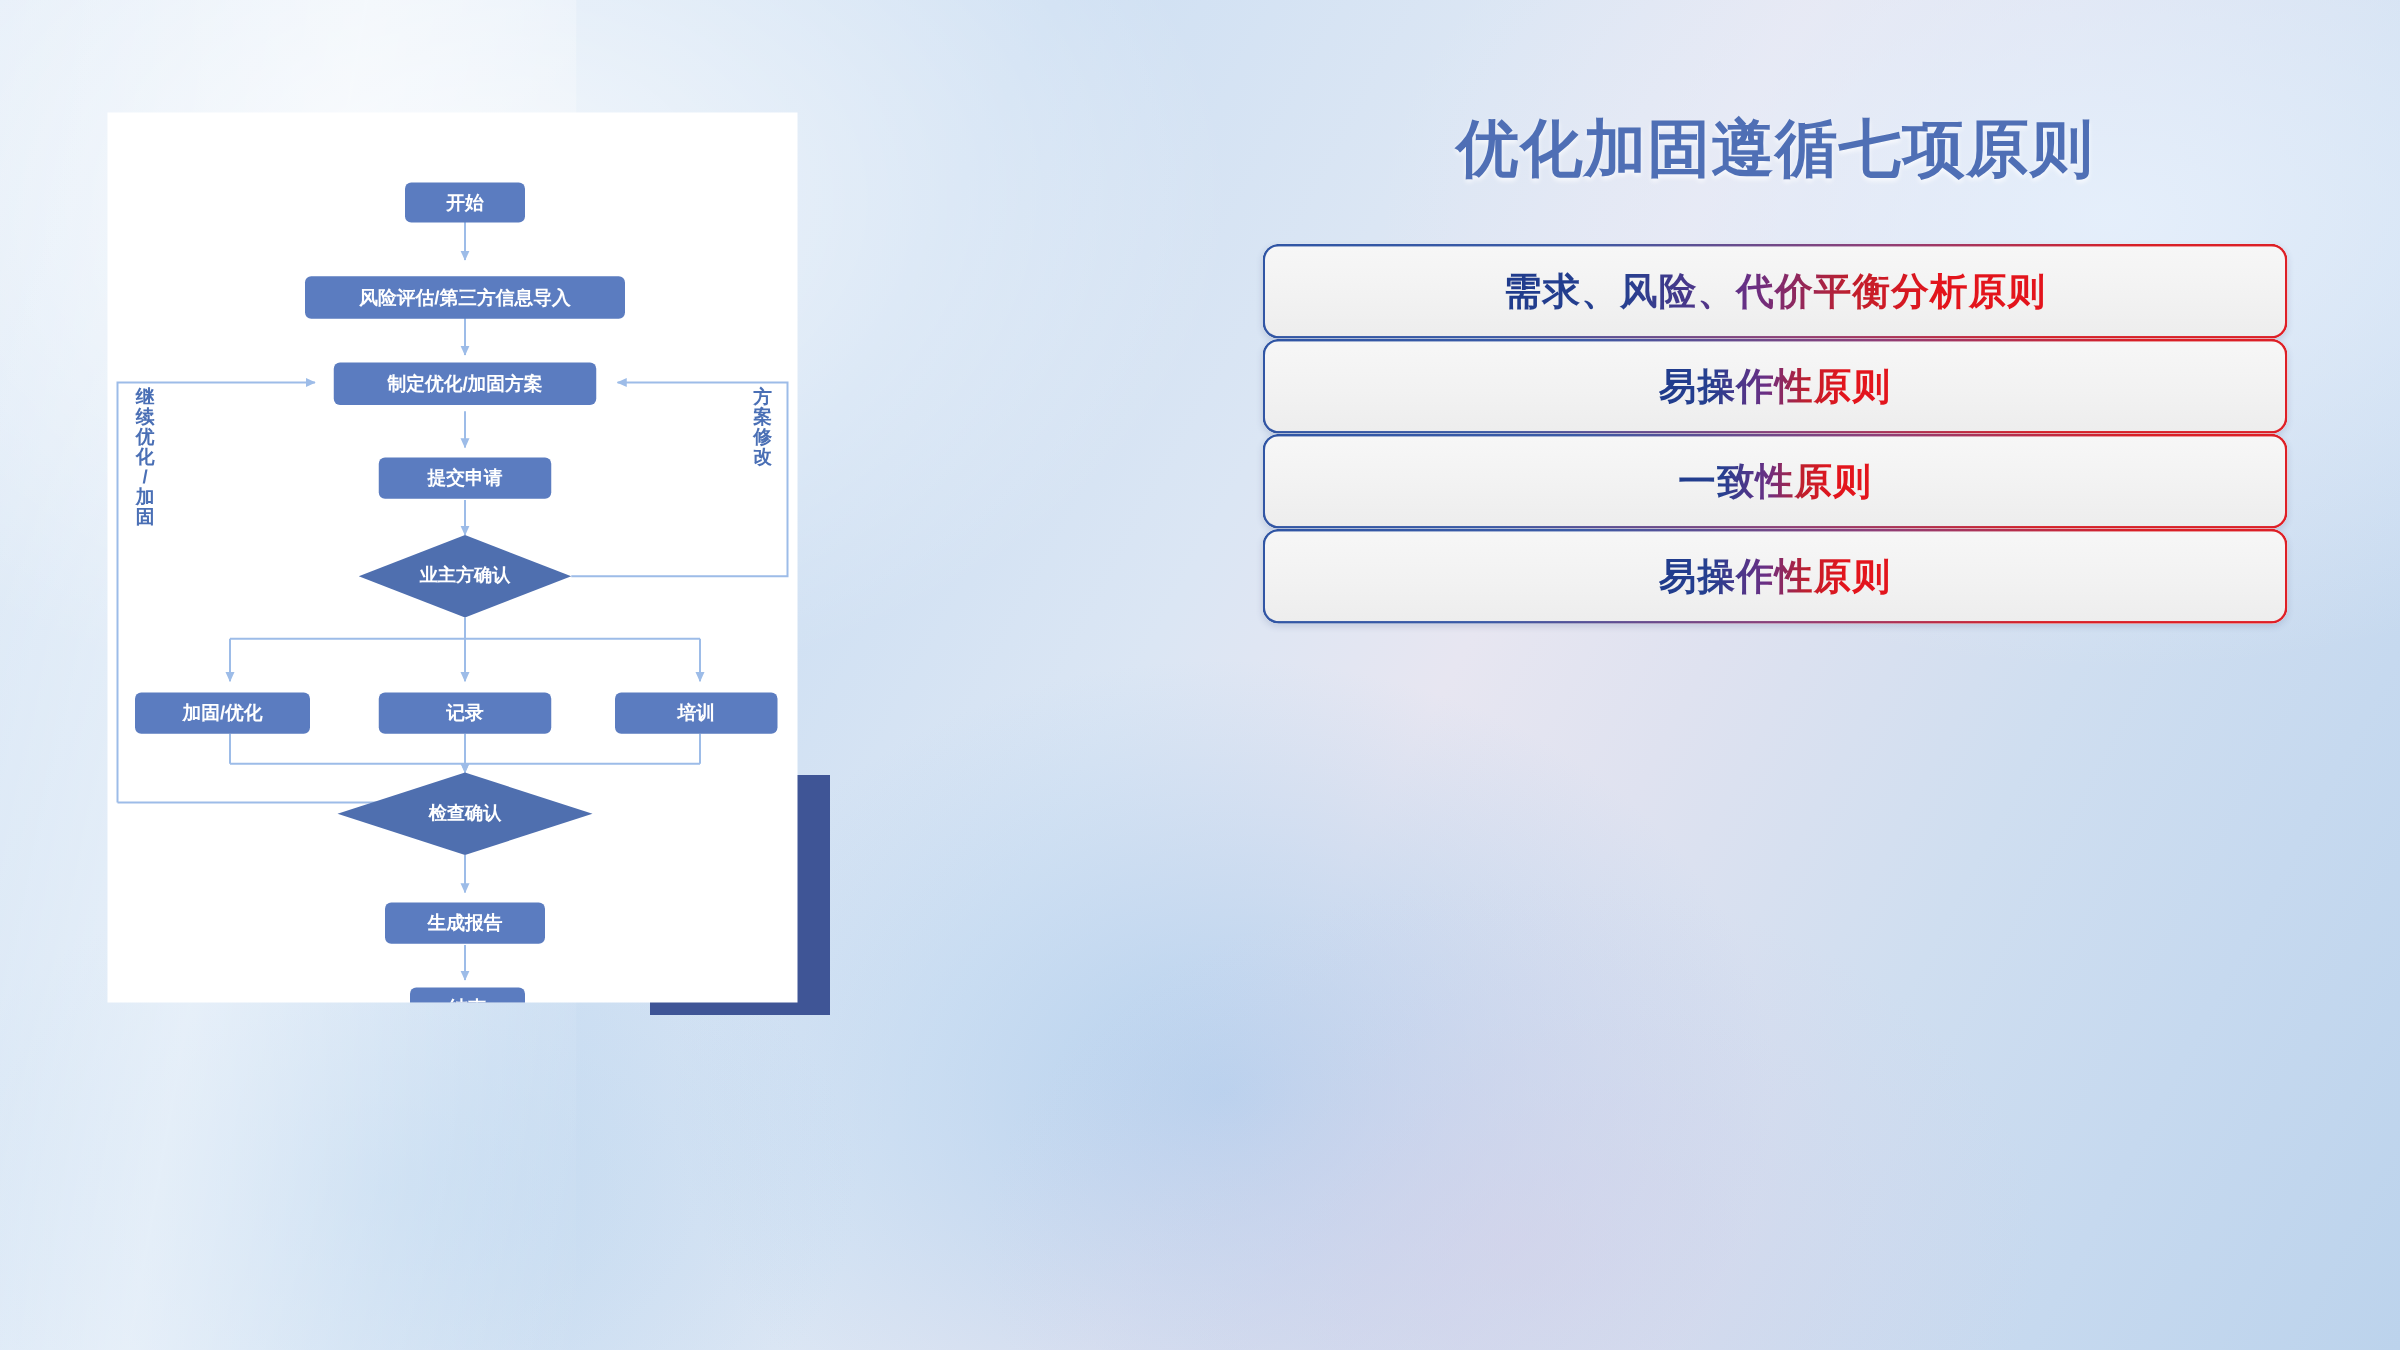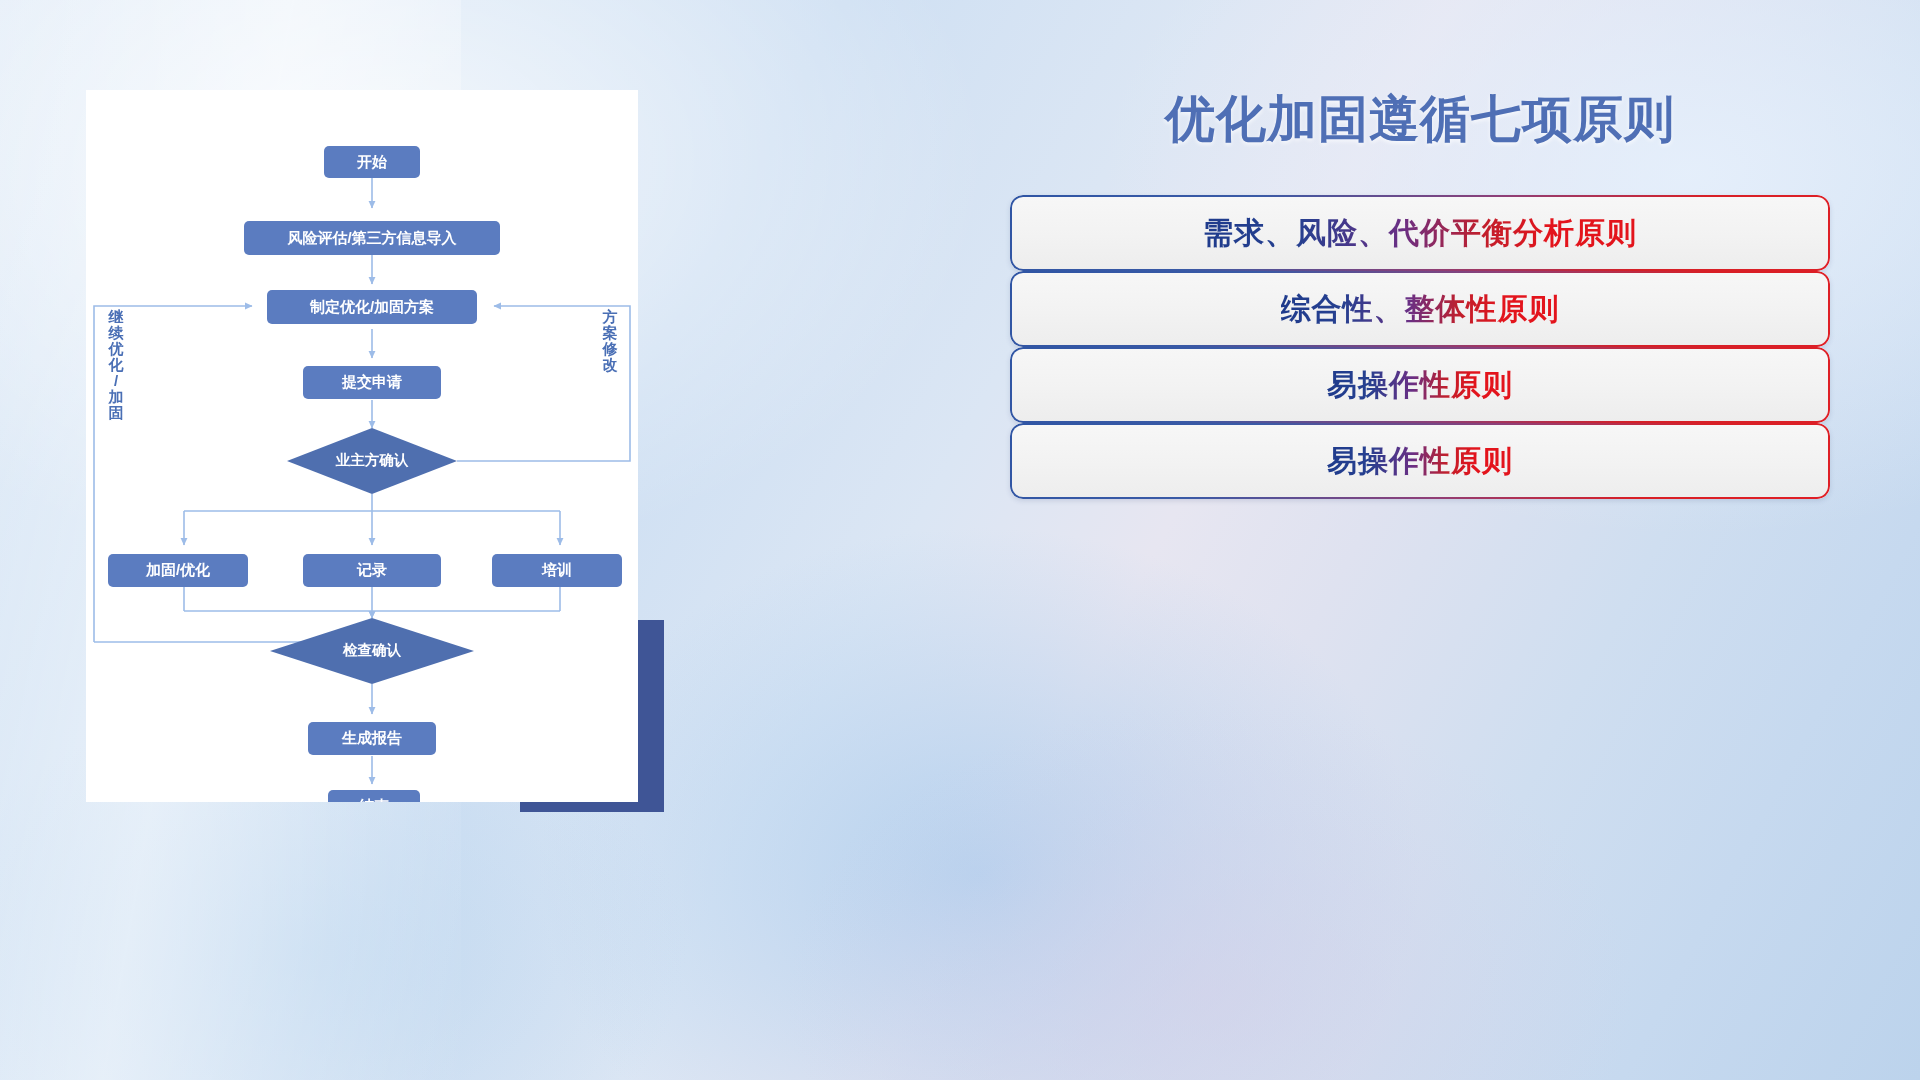--- a/index.html
+++ b/index.html
@@ -217,22 +217,22 @@
   </div>
 </div>
 
 <div id="right-panel">
   <h1 id="panel-title">优化加固遵循七项原则</h1>
   <div id="cards">
     <div class="p-card">
       <span class="p-card-text">需求、风险、代价平衡分析原则</span>
     </div>
     <div class="p-card">
-      <span class="p-card-text">综合性、整体性原则</span>
-    </div>
-    <div class="p-card">
       <span class="p-card-text">易操作性原则</span>
+    </div>
+    <div class="p-card">
+      <span class="p-card-text">一致性原则</span>
     </div>
     <div class="p-card">
       <span class="p-card-text">易操作性原则</span>
     </div>
   </div>
 </div>
 
 </body></html>

